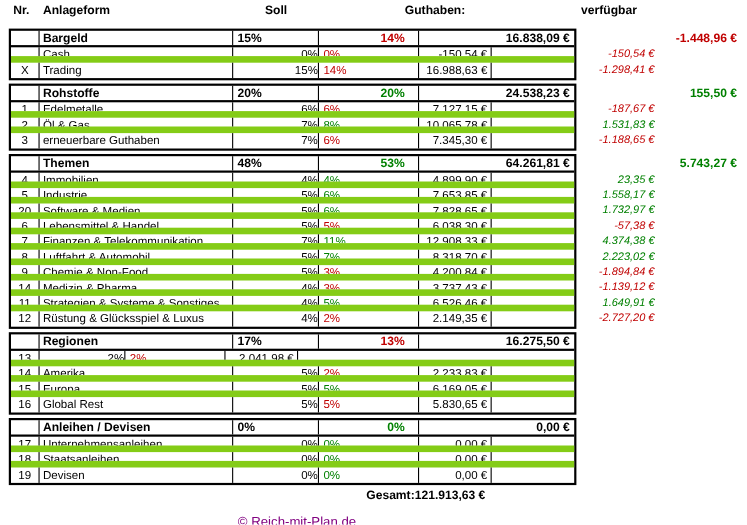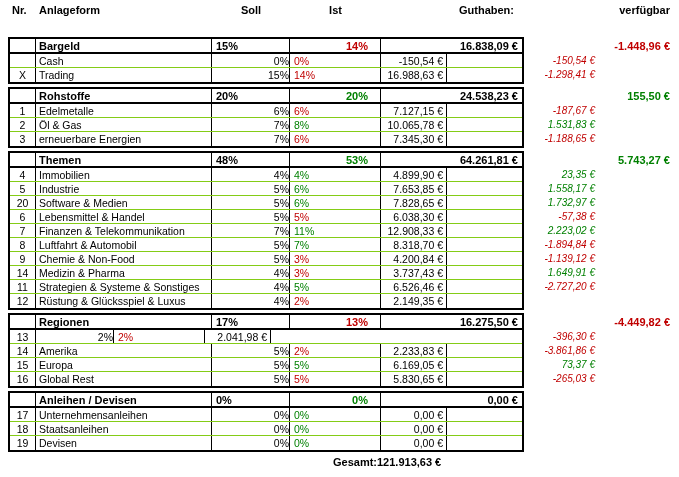--- a/index.html
+++ b/index.html
@@ -1,32 +1,32 @@
 <!DOCTYPE html>
 <html><head>
 <meta charset="utf-8">
 <style>
   html,body { margin:0; padding:0; background:#fff; }
   body { width:679px; height:477px; font-family:"Liberation Sans", sans-serif; font-size:10.5px; color:#000; }
   .canvas { position:relative; width:679px; height:477px; overflow:hidden; background:#fff; }
 
   
-  .hdr-band { display:flex; margin:3px 0 19px 10px; font-weight:bold; font-size:11px; height:15px; line-height:15px; }
+  .hdr-band { display:flex; margin:3px 0 8px 10px; font-weight:bold; font-size:11px; height:15px; line-height:15px; }
   .hc { box-sizing:border-box; white-space:nowrap; }
   .hc.nr   { width:26px;  padding-left:2px; }
   .hc.name { width:176px; padding-left:3px; }
   .hc.soll { width:78px;  text-align:center; }
   .hc.ist  { width:91px;  text-align:center; }
   .hc.g    { width:141px; text-align:right; padding-right:8px; }
   .hc.v    { width:157px; text-align:right; padding-right:9px; }
 
   
   .band { display:flex; margin:0 0 3px 8px; }
   .tbox { width:516px; box-sizing:border-box; border:2px solid #000; background:#fff; }
-  .trow { display:flex; height:14px; box-sizing:border-box; border-bottom:1px solid #84cc16; line-height:12px; }
+  .trow { display:flex; height:14px; box-sizing:border-box; border-bottom:6px solid #84cc16; line-height:12px; }
   .trow:last-child { border-bottom:none; }
   .trow.shead { height:15px; border-bottom:2px solid #000; font-weight:bold; font-size:11px; line-height:13px; }
 
   .c { box-sizing:border-box; border-right:1px solid #000; padding-top:1px; white-space:nowrap; overflow:hidden; }
   .c.nr   { width:26px;  text-align:center; }
   .c.name { width:176px; padding-left:3px; }
   .c.soll { width:78px;  text-align:right; padding-right:0; }
   .c.ist  { width:91px;  padding-left:4px; }
   .c.g1   { width:66px;  text-align:right; padding-right:3px; }
   .c.g2   { width:75px;  border-right:none; }
@@ -54,21 +54,20 @@
 </style>
 </head>
 <body>
 
 <div class="canvas">
 
   <div class="hdr-band">
     <div class="hc nr">Nr.</div>
     <div class="hc name">Anlageform</div>
     <div class="hc soll">Soll</div>
-    <div class="hc ist">Ist</div>
     <div class="hc g">Guthaben:</div>
     <div class="hc v">verfügbar</div>
   </div>
 
   <div class="band">
     <div class="tbox">
       <div class="trow shead">
         <div class="c nr"></div>
         <div class="c name">Bargeld</div>
         <div class="c soll">15%</div>
@@ -119,21 +118,21 @@
       <div class="trow">
         <div class="c nr">2</div>
         <div class="c name">Öl &amp; Gas</div>
         <div class="c soll">7%</div>
         <div class="c ist green">8%</div>
         <div class="c g1">10.065,78 €</div>
         <div class="c g2"></div>
       </div>
       <div class="trow">
         <div class="c nr">3</div>
-        <div class="c name">erneuerbare Energien</div>
+        <div class="c name">erneuerbare Guthaben</div>
         <div class="c soll">7%</div>
         <div class="c ist red">6%</div>
         <div class="c g1">7.345,30 €</div>
         <div class="c g2"></div>
       </div>
     </div>
     <div class="vcol">
       <div class="vrow vs green">155,50 €</div>
       <div class="vrow vd red">-187,67 €</div>
       <div class="vrow vd green">1.531,83 €</div>
@@ -230,20 +229,21 @@
         <div class="c g1">2.149,35 €</div>
         <div class="c g2"></div>
       </div>
     </div>
     <div class="vcol">
       <div class="vrow vs green">5.743,27 €</div>
       <div class="vrow vd green">23,35 €</div>
       <div class="vrow vd green">1.558,17 €</div>
       <div class="vrow vd green">1.732,97 €</div>
       <div class="vrow vd red">-57,38 €</div>
+      <div class="vrow vd green">4.374,38 €</div>
       <div class="vrow vd green">2.223,02 €</div>
       <div class="vrow vd red">-1.894,84 €</div>
       <div class="vrow vd red">-1.139,12 €</div>
       <div class="vrow vd green">1.649,91 €</div>
       <div class="vrow vd red">-2.727,20 €</div>
     </div>
   </div>
 
   <div class="band">
     <div class="tbox">
@@ -279,27 +279,20 @@
       </div>
       <div class="trow">
         <div class="c nr">16</div>
         <div class="c name">Global Rest</div>
         <div class="c soll">5%</div>
         <div class="c ist red">5%</div>
         <div class="c g1">5.830,65 €</div>
         <div class="c g2"></div>
       </div>
     </div>
-    <div class="vcol">
-      <div class="vrow vs red">-4.449,82 €</div>
-      <div class="vrow vd red">-396,30 €</div>
-      <div class="vrow vd red">-3.861,86 €</div>
-      <div class="vrow vd green">73,37 €</div>
-      <div class="vrow vd red">-265,03 €</div>
-    </div>
   </div>
 
   <div class="band">
     <div class="tbox">
       <div class="trow shead">
         <div class="c nr"></div>
         <div class="c name">Anleihen / Devisen</div>
         <div class="c soll">0%</div>
         <div class="c ist green">0%</div>
         <div class="c gm">0,00 €</div>

